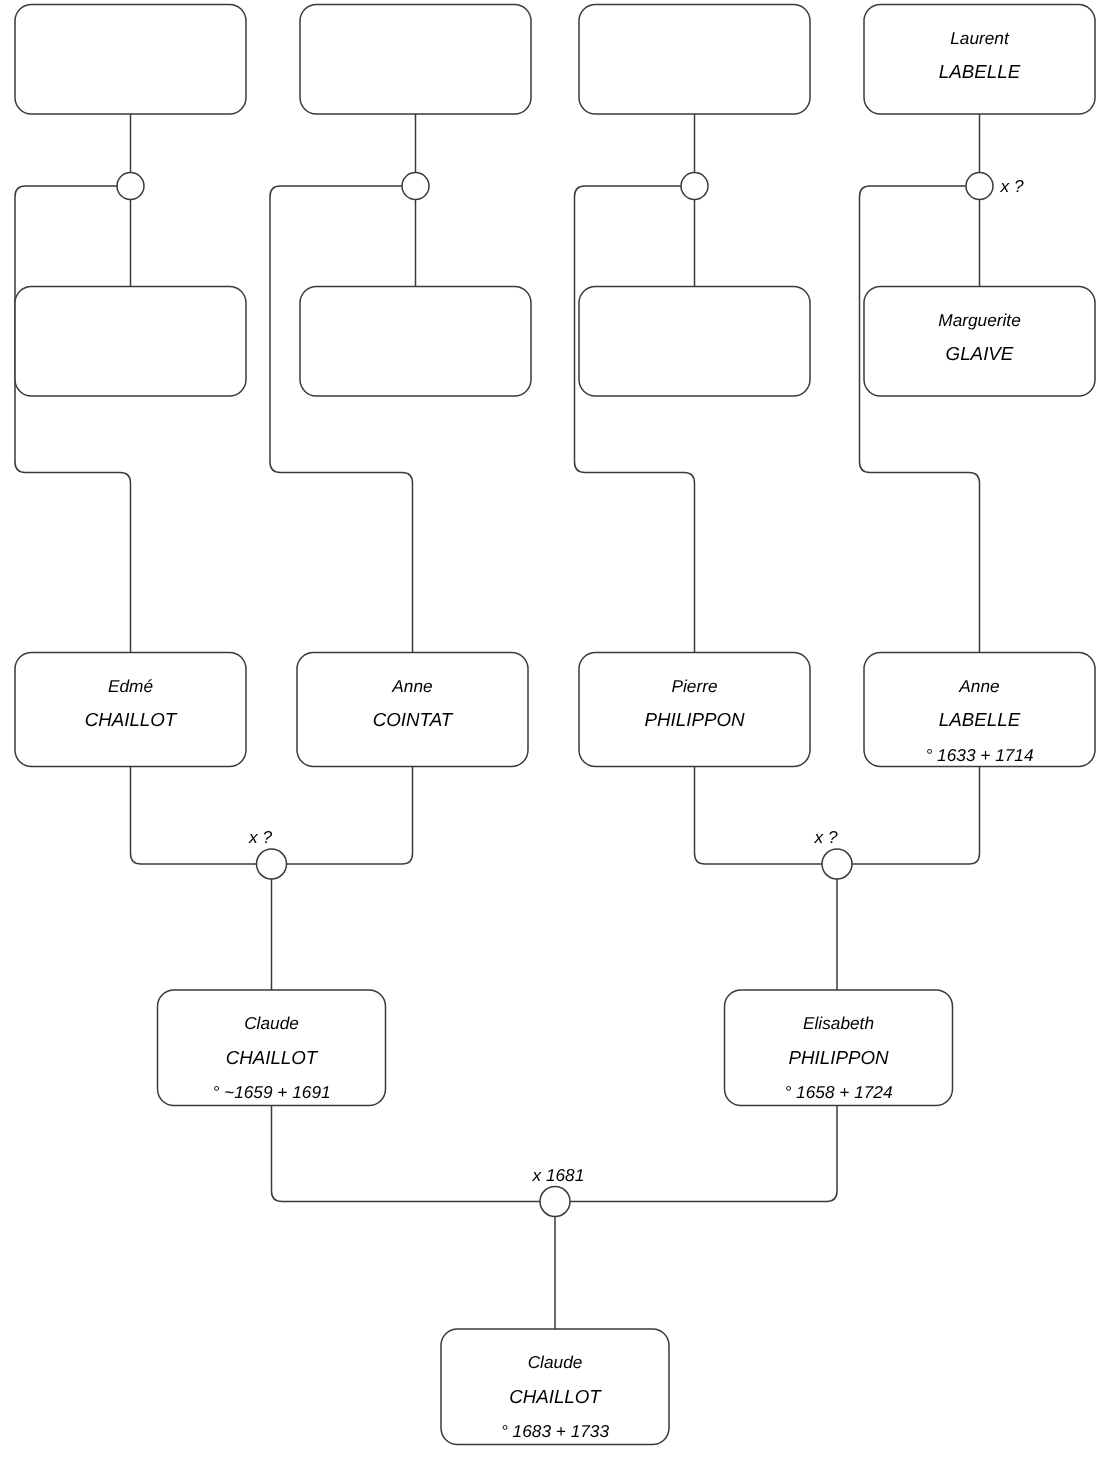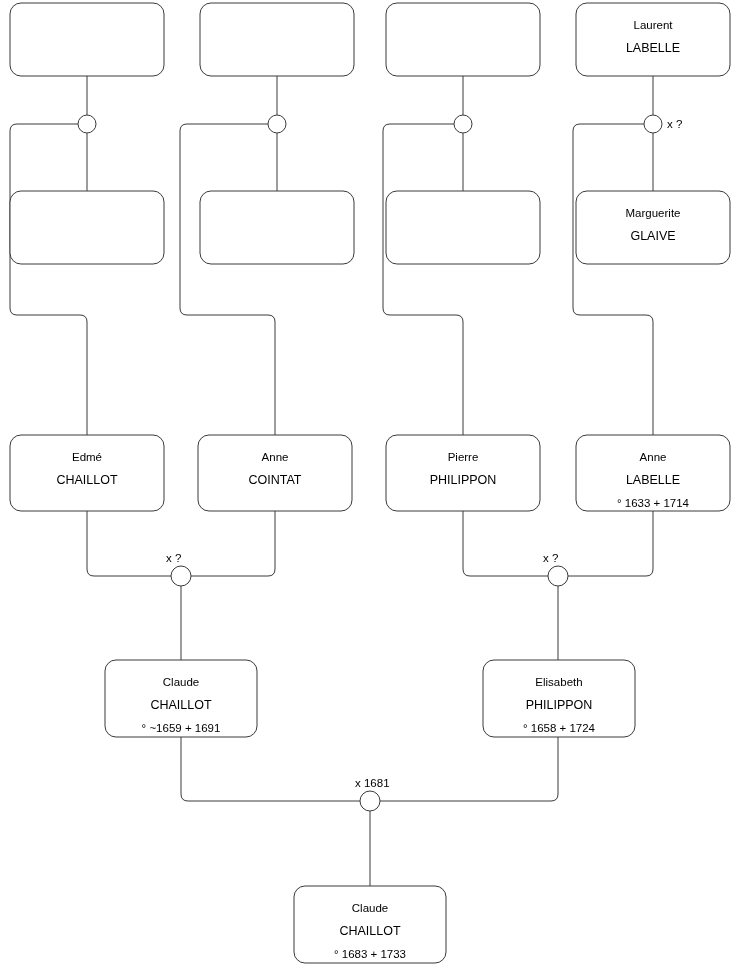--- a/index.html
+++ b/index.html
@@ -10,20 +10,21 @@
   body {
     width: 740px;
     height: 975px;
     font-family: "Liberation Sans", sans-serif;
     overflow: hidden;
   }
   #chart-root {
     position: relative;
     width: 617px;
     height: 975px;
+    font-style: italic;
   }
   svg#tree-svg {
     display: block;
     width: 740px;
     height: 975px;
   }
   .node-box {
     fill: #ffffff;
     stroke: #3a3a3a;
     stroke-width: 1;

